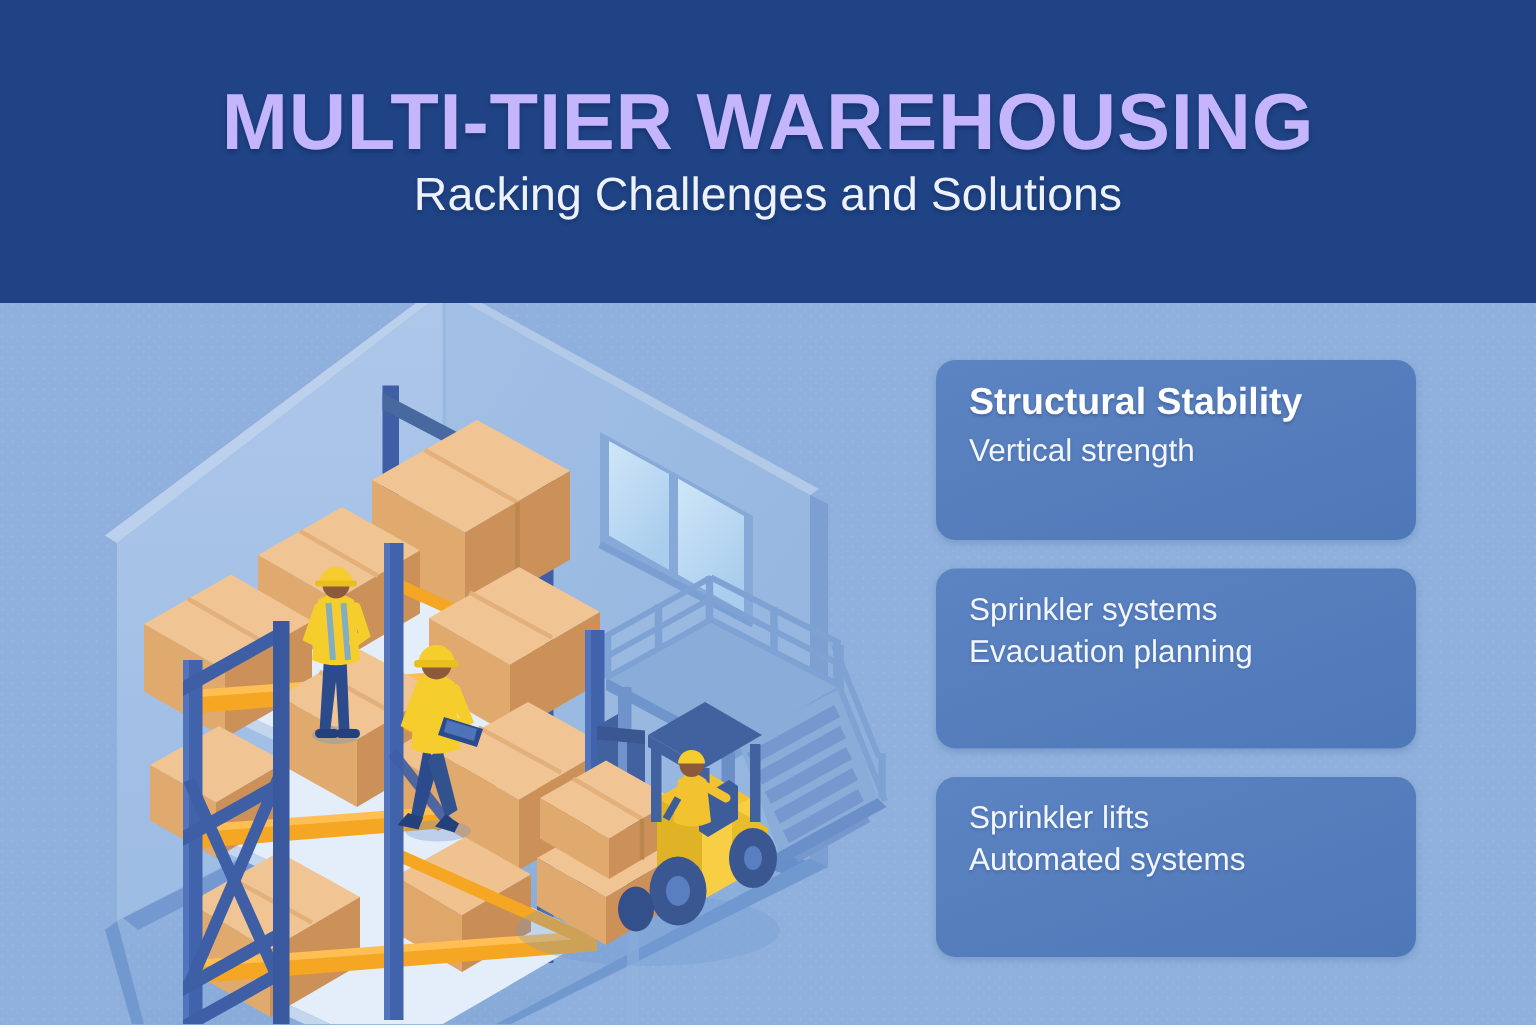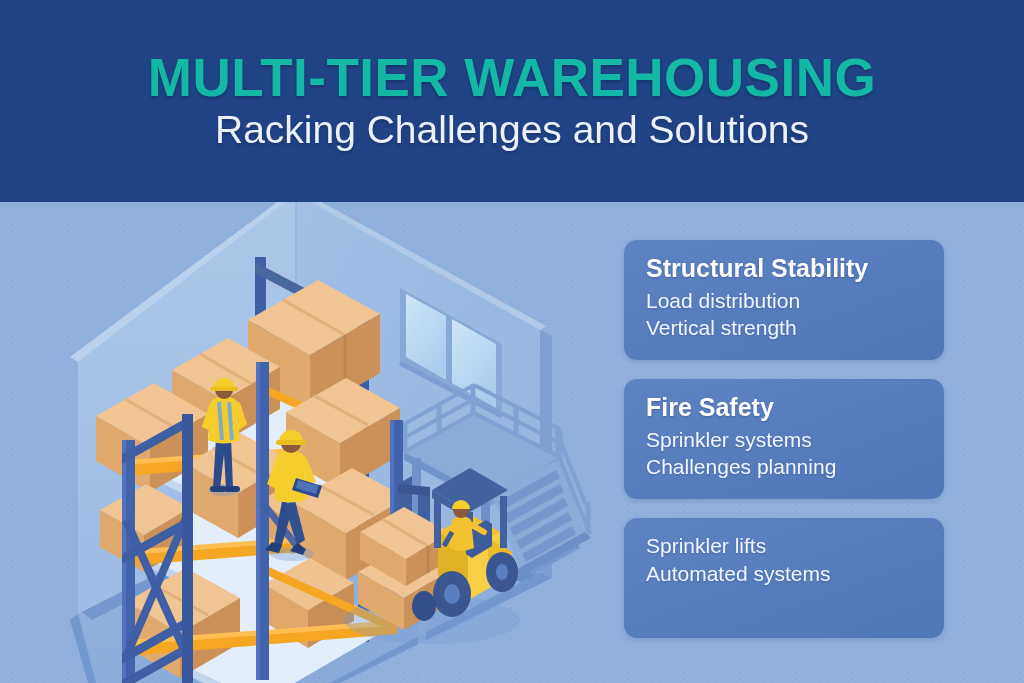--- a/index.html
+++ b/index.html
@@ -16,27 +16,27 @@
 
   
   .header {
     position:absolute; left:0; top:0; width:1024px; height:202px;
     background:#1F4385;
     display:flex; flex-direction:column;
     align-items:center; justify-content:center;
     z-index:30;
   }
   .header-title {
-    font-size:53px; font-weight:bold; color:#14b8a6;
+    font-size:53px; font-weight:bold; color:#c4b5fd;
     letter-spacing:0.5px; line-height:1.05;
     text-align:center; white-space:nowrap;
     text-shadow:0 2px 3px rgba(10,25,60,0.35);
   }
   .header-subtitle {
-    font-size:39px; font-weight:normal; color:#EDF2FA;
+    font-size:31px; font-weight:normal; color:#EDF2FA;
     margin-top:2px; text-align:center; white-space:nowrap;
     text-shadow:0 2px 3px rgba(10,25,60,0.3);
   }
 
   
   .scene {
     position:absolute; left:0; top:202px; width:1024px; height:481px;
     overflow:hidden;
   }
   .scene-svg { position:absolute; left:0; top:0; }
@@ -435,28 +435,26 @@
         </g>
       </g>
 
     </svg>
   </div>
 
   <div class="cards">
 
     <div class="card">
       <div class="card-title">Structural Stability</div>
-      <div class="card-line">Load distribution</div>
       <div class="card-line">Vertical strength</div>
     </div>
 
     <div class="card">
-      <div class="card-title">Fire Safety</div>
       <div class="card-line">Sprinkler systems</div>
-      <div class="card-line">Challenges planning</div>
+      <div class="card-line">Evacuation planning</div>
     </div>
 
     <div class="card">
       <div class="card-line">Sprinkler lifts</div>
       <div class="card-line">Automated systems</div>
     </div>
 
   </div>
 
 </div>

